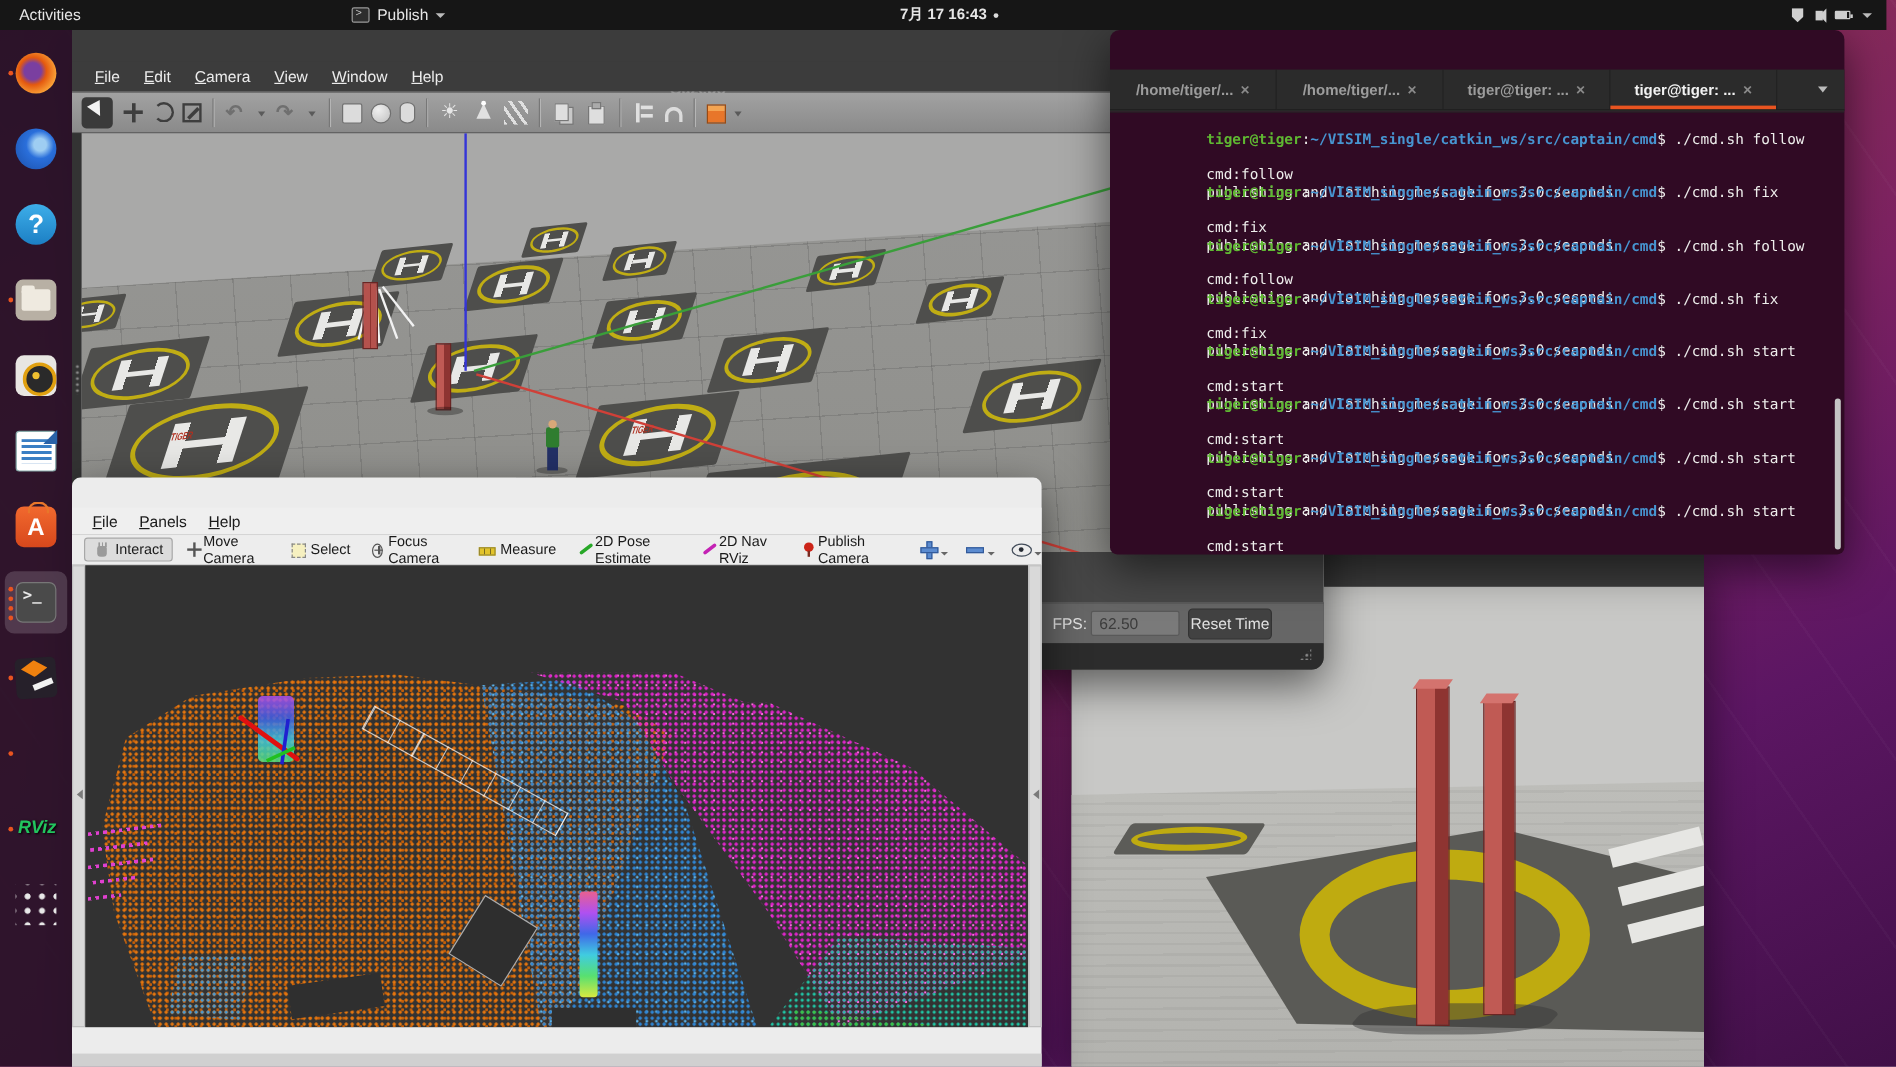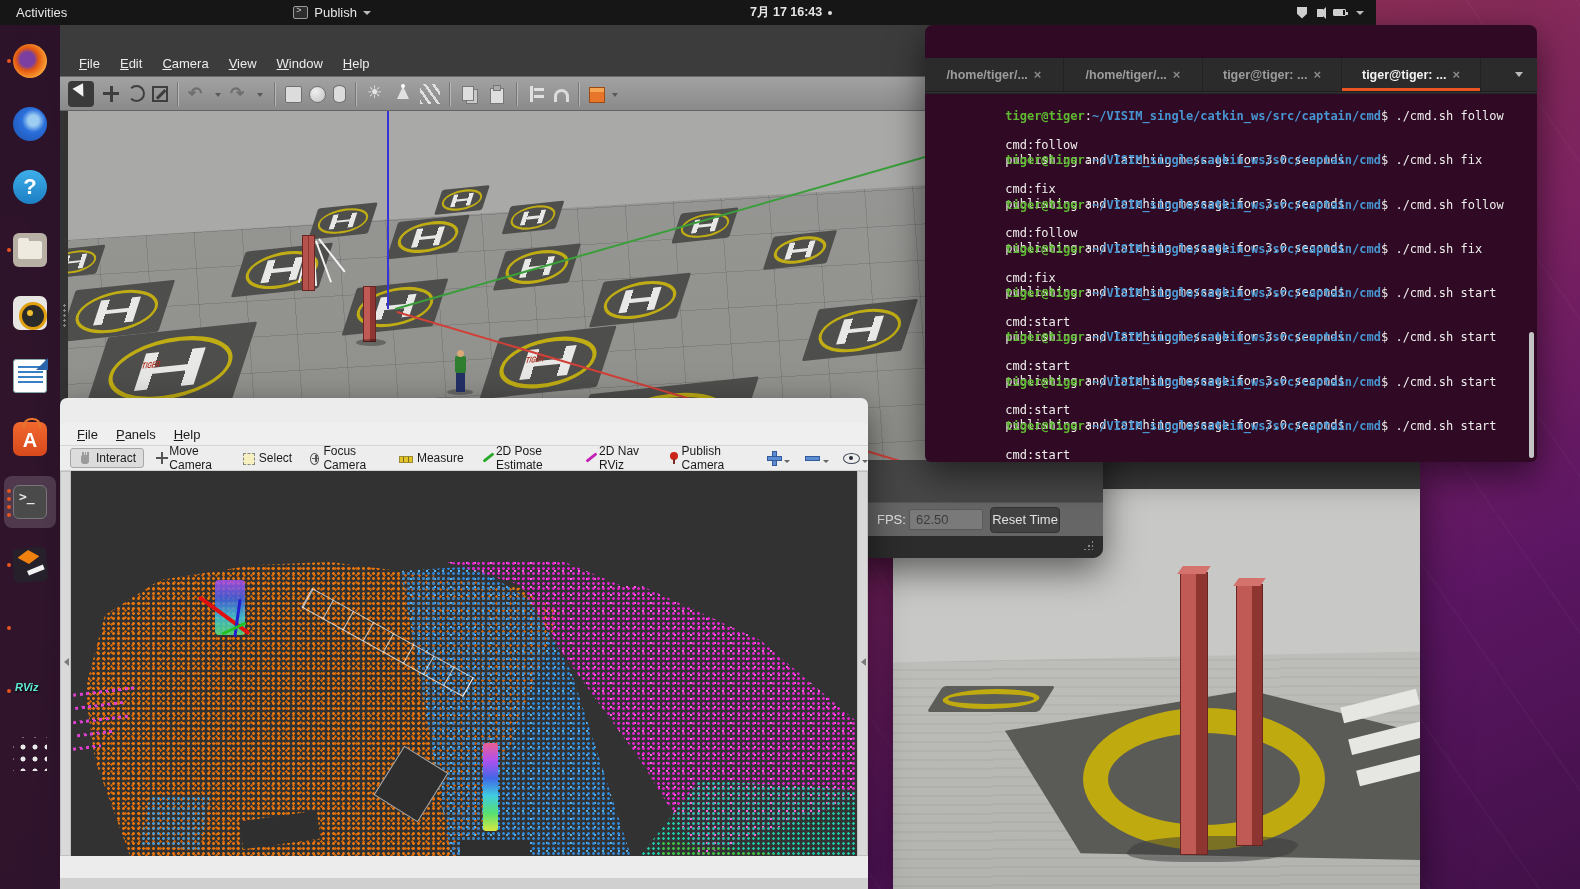--- a/index.html
+++ b/index.html
@@ -3,21 +3,21 @@
 <meta charset="utf-8">
 <style>
   * { margin:0; padding:0; box-sizing:border-box; }
   html,body { width:1580px; height:889px; overflow:hidden; font-family:"Liberation Sans", sans-serif; }
   #screen { position:absolute; width:1580px; height:889px; overflow:hidden;
     background: linear-gradient(155deg,#55173a 0%, #7d2a4a 22%, #8c3052 34%, #7c2262 58%, #5c1663 78%, #411048 100%); }
   #screen::before{content:'';position:absolute;inset:0;
     background:repeating-linear-gradient(55deg, rgba(255,255,255,.025) 0 2px, transparent 2px 90px);}
 
   
-  #topbar { position:absolute; left:0; top:0; width:1376px; height:25px; background:#161616; z-index:11;
+  #topbar { position:absolute; left:0; top:0; width:1572px; height:25px; background:#161616; z-index:11;
     color:#e6e6e6; font-size:13px; display:flex; align-items:center; }
   #activities { padding:0 16px; height:100%; display:flex; align-items:center; }
   #appmenu { margin-left:210px; display:flex; align-items:center; gap:6px; }
   .term-mini-icon { width:15px; height:13px; background:#2d2d2d; border:1px solid #9a9a9a; border-radius:2px; position:relative; }
   .term-mini-icon::before { content:'>'; position:absolute; left:2px; top:-2px; font-size:9px; color:#ccc; }
   .caret-down { width:0; height:0; border-left:4px solid transparent; border-right:4px solid transparent; border-top:4px solid #bbb; display:inline-block; }
   #clockbox { position:absolute; left:750px; top:0; height:25px; display:flex; align-items:center; gap:6px; font-weight:bold; font-size:12.5px;}
   .notif-dot { width:4px; height:4px; border-radius:50%; background:#ddd; }
   #status-icons { position:absolute; right:12px; top:0; height:25px; display:flex; align-items:center; gap:10px; }
   .shield-ico { width:10px; height:12px; background:#cfcfcf; clip-path:polygon(0 0,100% 0,100% 60%,50% 100%,0 60%); }
@@ -52,21 +52,21 @@
   .dkicon.software { background:linear-gradient(#f1692e,#d8481c); border-radius:7px; }
   .dkicon.software::before { content:'A'; position:absolute; inset:0; text-align:center; line-height:36px; color:#fff; font-weight:bold; font-size:20px; }
   .dkicon.software::after { content:''; position:absolute; left:10px; top:-4px; width:14px; height:8px; border:2.5px solid #e8762a; border-bottom:none; border-radius:8px 8px 0 0; }
   .dkicon.terminal { background:#4a4a4a; border:1px solid #777; border-radius:6px; }
   .dkicon.terminal::before { content:'>_'; position:absolute; left:5px; top:3px; color:#e8e8e8; font-family:"DejaVu Sans Mono",monospace; font-size:13px; font-weight:bold; }
   .dkicon.gazebo { background:#26202a; border-radius:5px; transform:rotate(-4deg); }
   .dkicon.gazebo::before { content:''; position:absolute; left:5px; top:2px; width:22px; height:14px; background:#f0810f; clip-path:polygon(50% 0,100% 50%,50% 100%,0 50%); }
   .dkicon.gazebo::after { content:''; position:absolute; left:14px; top:20px; width:17px; height:5px; background:#f2f2f2; transform:rotate(-18deg); }
   .dkicon.hidden-app { }
   .dkicon.rviz { }
-  .dk-label { position:absolute; color:#5eead4; font-weight:bold; font-style:italic; font-size:11px; letter-spacing:0; left:2px; top:7px; text-shadow:1px 1px 2px #000; }
+  .dk-label { position:absolute; color:#22c55e; font-weight:bold; font-style:italic; font-size:15px; letter-spacing:0; left:2px; top:7px; text-shadow:1px 1px 2px #000; }
   .dkicon.app-grid { background-image:radial-gradient(circle,#e8e8e8 2.2px, transparent 2.8px); background-size:12px 12px; background-position:4px 4px; }
 
   
   .win { position:absolute; box-shadow:0 12px 36px rgba(0,0,0,.55); }
   .titlebar { position:absolute; left:0; right:0; top:0; display:flex; align-items:center;margin-top:36px; }
   .wbtn { display:flex; align-items:center; justify-content:center; }
   .glyph-min::before { content:'─'; font-size:9px; color:#ccc; }
   .glyph-max { width:10px; height:10px; border:1px solid #ccc; border-radius:2px; }
   .circle-close { width:17px; height:17px; border-radius:50%; background:#e95420; position:relative; }
   .circle-close::before { content:'×'; position:absolute; inset:0; color:#fff; font-size:12px; line-height:16px; text-align:center; }

